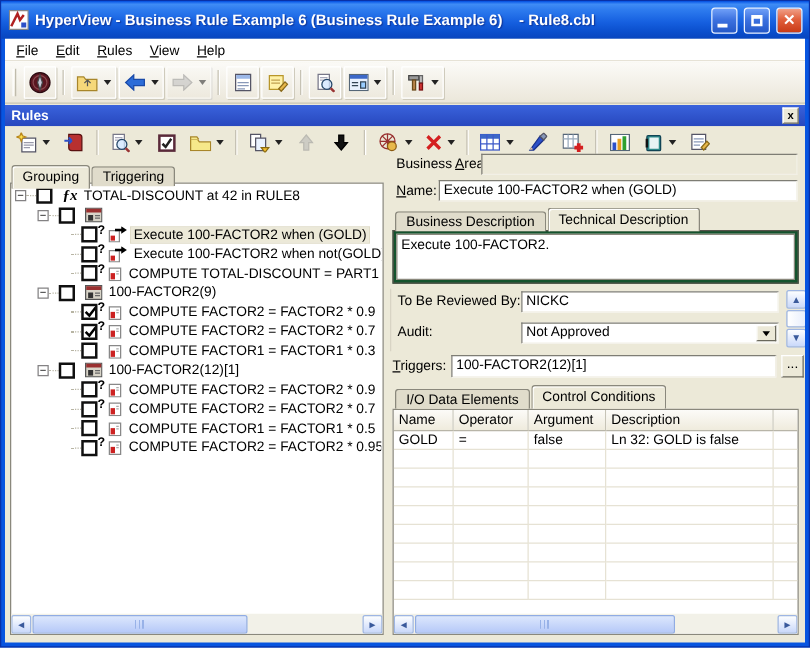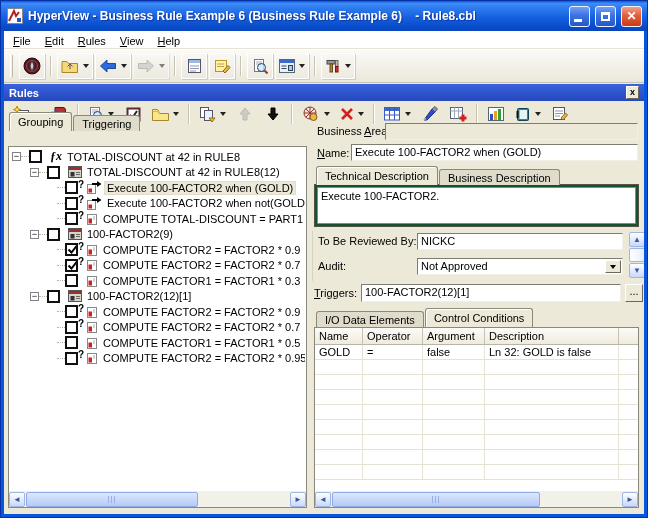--- a/index.html
+++ b/index.html
@@ -397,21 +397,21 @@
               <rect x="1.5" y="1.5" width="11" height="12" fill="#fff" stroke="#556"></rect>
               <line x1="3" y1="5" x2="11" y2="5" stroke="#8898B8"></line>
               <line x1="3" y1="7.5" x2="11" y2="7.5" stroke="#8898B8"></line>
               <line x1="3" y1="10" x2="8" y2="10" stroke="#8898B8"></line>
               <path d="M9 12 L13.5 7 L15.5 9 L11 14 Z" fill="#E8B84A" stroke="#8A6A1A"></path>
             </svg>
           </span>
         </span>
       </div>
 
-    <div class="tabs" id="left-tabs" style="left:5px;top:80px;height:20px;z-index:3;">
+    <div class="tabs" id="left-tabs" style="left:5px;top:100px;height:20px;z-index:3;align-items:center;">
         <span class="tab active">Grouping</span>
         <span class="tab">Triggering</span>
       </div>
     <div class="tree-box">
       <div class="tree" id="tree">
           <div class="trow" style="padding-left: 2px;">
             <span class="expander">−</span>
             <span class="conn"></span>
             <span class="cb"></span>
             <span class="q-spacer"></span>
@@ -427,21 +427,20 @@
             <span class="q-spacer"></span>
             <span class="nicon">
               <svg width="14" height="12">
                 <rect x="0.5" y="0.5" width="13" height="11" fill="#D8D4C8" stroke="#555"></rect>
                 <rect x="1" y="1" width="12" height="3" fill="#9A3030"></rect>
                 <rect x="2.5" y="6" width="4" height="4.5" fill="#333"></rect>
                 <line x1="8" y1="6.5" x2="12" y2="6.5" stroke="#666"></line>
                 <line x1="8" y1="8.5" x2="12" y2="8.5" stroke="#666"></line>
               </svg>
             </span>
-            <span class="tlabel">TOTAL-DISCOUNT at 42 in RULE8(12)</span>
           </div>
           <div class="trow sel" style="padding-left: 38px;">
             <span class="exp-spacer"></span>
             <span class="conn"></span>
             <span class="cb"></span>
             <span class="q">?</span>
             <span class="nicon">
               <svg width="16" height="13">
                 <rect x="1.5" y="3.5" width="8" height="9" fill="#fff" stroke="#888"></rect>
                 <rect x="2.5" y="7.5" width="3.5" height="4" fill="#CC2222"></rect>
@@ -638,22 +637,22 @@
       </div>
     </div>
 
     <span class="rp-label" style="left:313px;top:94px;">Business <u>A</u>rea:</span>
     <div class="field disabled" style="left:381px;top:92px;right:6px;"></div>
 
     <span class="rp-label" style="left:313px;top:116px;"><u>N</u>ame:</span>
     <div class="field" style="left:347px;top:113px;right:6px;">Execute 100-FACTOR2 when (GOLD)</div>
 
     <div class="tabs" id="desc-tabs" style="left:312px;top:134px;height:20px;z-index:3;">
+        <span class="tab">Business Description</span>
         <span class="tab active">Technical Description</span>
-        <span class="tab">Business Description</span>
       </div>
     <div class="desc-outer">
       <div class="desc-inner">Execute 100-FACTOR2.</div>
     </div>
 
     <div class="review-panel">
       <span class="rp-label" style="left:5px;top:4px;">To Be Reviewed By:</span>
       <div class="field" style="left:104px;top:2px;width:206px;">NICKC</div>
       <span class="rp-label" style="left:5px;top:29px;">Audit:</span>
       <div class="field" style="left:104px;top:27px;width:206px;">

